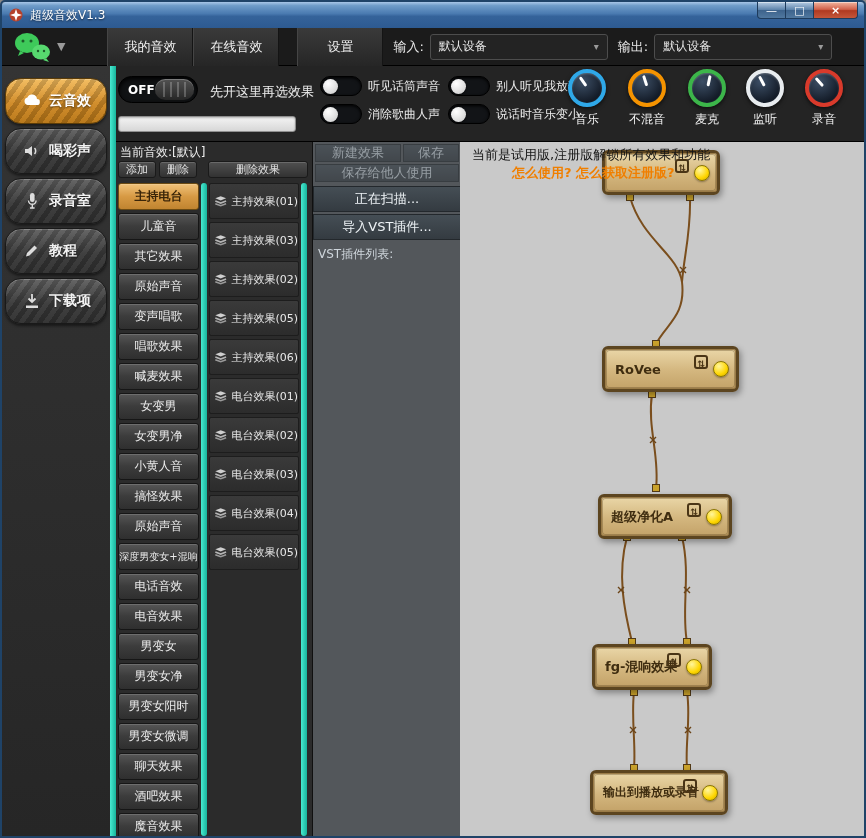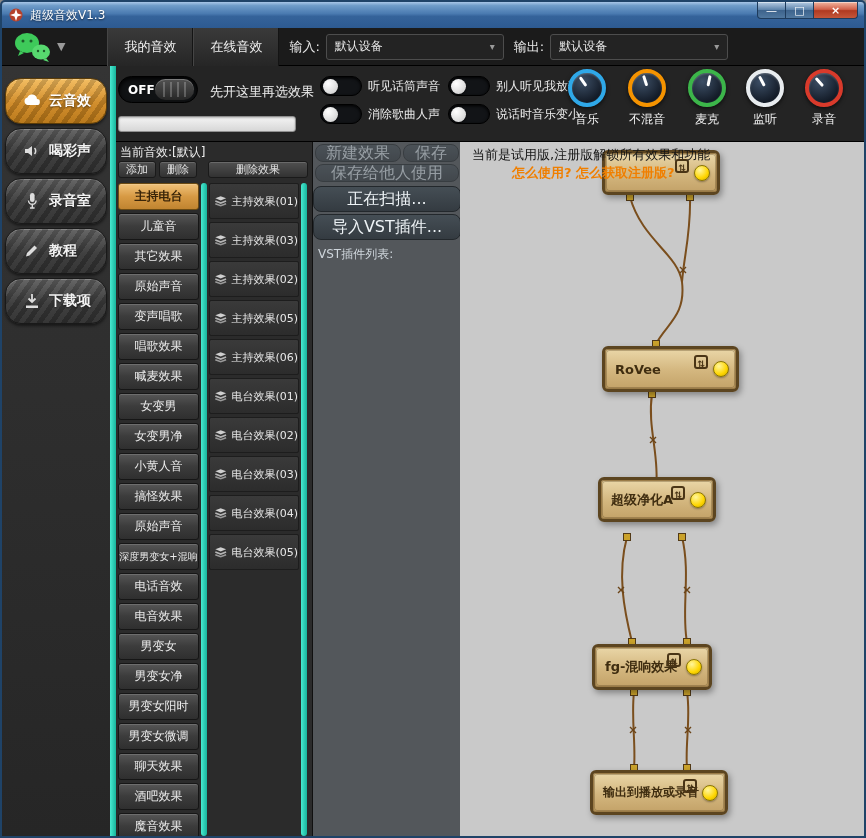--- a/index.html
+++ b/index.html
@@ -97,22 +97,22 @@
     background:linear-gradient(90deg,#49ead1,#17b49c);cursor:pointer;}
   .scroll-cat{left:85px;}
   .scroll-preset{left:185px;}
   .preset-col{position:absolute;left:93px;top:41px;bottom:0;width:90px;display:flex;flex-direction:column;gap:3px;overflow:hidden;}
   .preset-item{height:36px;flex:none;border:1px solid #1d1d1d;border-radius:2px;display:flex;align-items:center;gap:3px;
     padding-left:3px;color:#e8e8e8;font-size:11px;cursor:pointer;white-space:nowrap;overflow:hidden;
     background:linear-gradient(180deg,#3a3a3a,#2c2c2c);}
 
   
   .vst{width:148px;flex:none;position:relative;background:#53575b;border-left:1px solid #101010;}
-  .vst-btn{position:absolute;background:linear-gradient(#454e55,#343b41);border:1px solid #23282c;border-radius:8px;
-    color:#cdd7de;font-size:16px;display:flex;align-items:center;justify-content:center;cursor:pointer;white-space:nowrap;overflow:hidden;}
+  .vst-btn{position:absolute;background:linear-gradient(#454e55,#343b41);border:1px solid #23282c;border-radius:0;
+    color:#cdd7de;font-size:13px;display:flex;align-items:center;justify-content:center;cursor:pointer;white-space:nowrap;overflow:hidden;}
   .vst-dim{opacity:.55;}
   .vst-new{left:2px;top:2px;width:86px;height:18px;}
   .vst-save{left:90px;top:2px;width:56px;height:18px;}
   .vst-share{left:2px;top:22px;width:144px;height:18px;}
   .vst-scan{left:0;top:44px;width:148px;height:26px;color:#eef3f6;}
   .vst-import{left:0;top:72px;width:148px;height:26px;color:#eef3f6;}
   .vst-list-lbl{position:absolute;left:5px;top:104px;color:#cfd6dc;font-size:12px;}
 
   
   .canvas{flex:1;position:relative;background:#c9c9c9;overflow:hidden;min-width:0;}
@@ -161,20 +161,21 @@
           <circle cx="19" cy="11" r="1.5" fill="#1c5c2a"></circle>
         <ellipse cx="29" cy="22" rx="9" ry="7.5" fill="#57d96f"></ellipse>
         <path d="M34 28 l3 4-6-2z" fill="#57d96f"></path>
         <circle cx="26" cy="21" r="1.2" fill="#1c5c2a"></circle>
           <circle cx="32" cy="21" r="1.2" fill="#1c5c2a"></circle>
       </svg>
       <span class="wechat-arrow">▼</span>
     </div>
     <div class="tab tab-first">我的音效</div>
     <div class="tab">在线音效</div>
+    <div class="tab tab-settings">设置</div>
     <span class="nav-label">输入:</span>
     <div class="sel">
       <span>默认设备</span>
       <span class="chev">▾</span>
     </div>
     <span class="nav-label">输出:</span>
     <div class="sel">
       <span>默认设备</span>
       <span class="chev">▾</span>
     </div>
@@ -446,21 +447,21 @@
           <div class="node" style="left:142px;top:8px;width:118px;height:45px;">
             <span class="node-title"></span>
             <span class="node-io">⇅</span>
             <span class="node-led"></span>
           </div>
           <div class="node" style="left:142px;top:204px;width:137px;height:46px;">
             <span class="node-title">RoVee</span>
             <span class="node-io">⇅</span>
             <span class="node-led"></span>
           </div>
-          <div class="node" style="left:138px;top:335px;width:118px;height:45px;">
+          <div class="node" style="left:138px;top:352px;width:134px;height:45px;">
             <span class="node-title">超级净化A</span>
             <span class="node-io">⇅</span>
             <span class="node-led"></span>
           </div>
           <div class="node" style="left:132px;top:502px;width:120px;height:46px;padding-left:44px;">
             <span class="node-title">fg-混响效果</span>
             <span class="node-io">⇅</span>
             <span class="node-led"></span>
           </div>
           <div class="node" style="left:130px;top:628px;width:138px;height:45px;">

